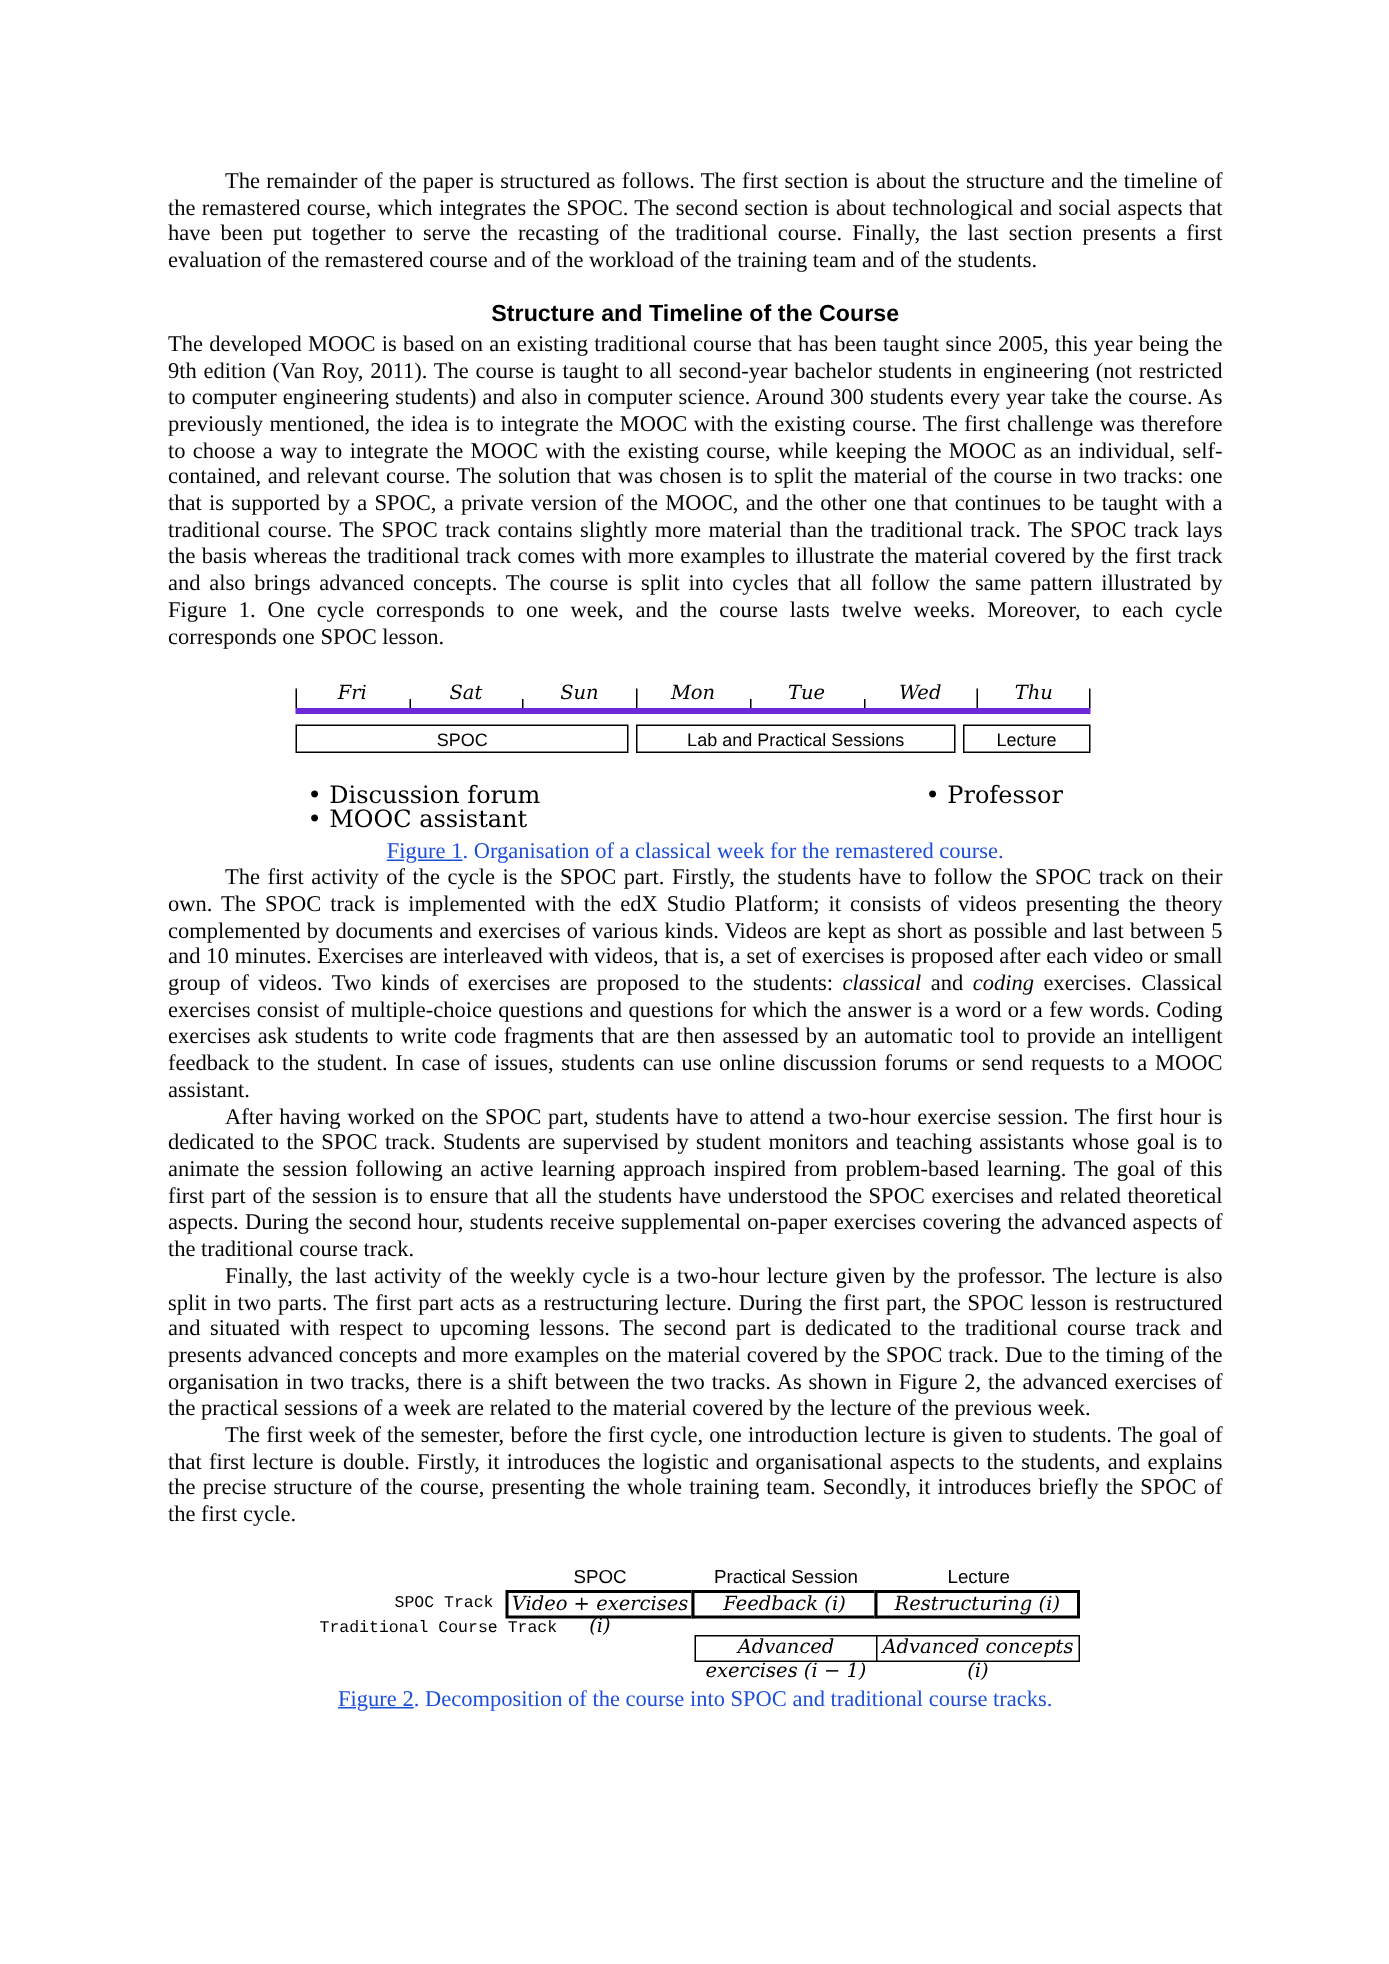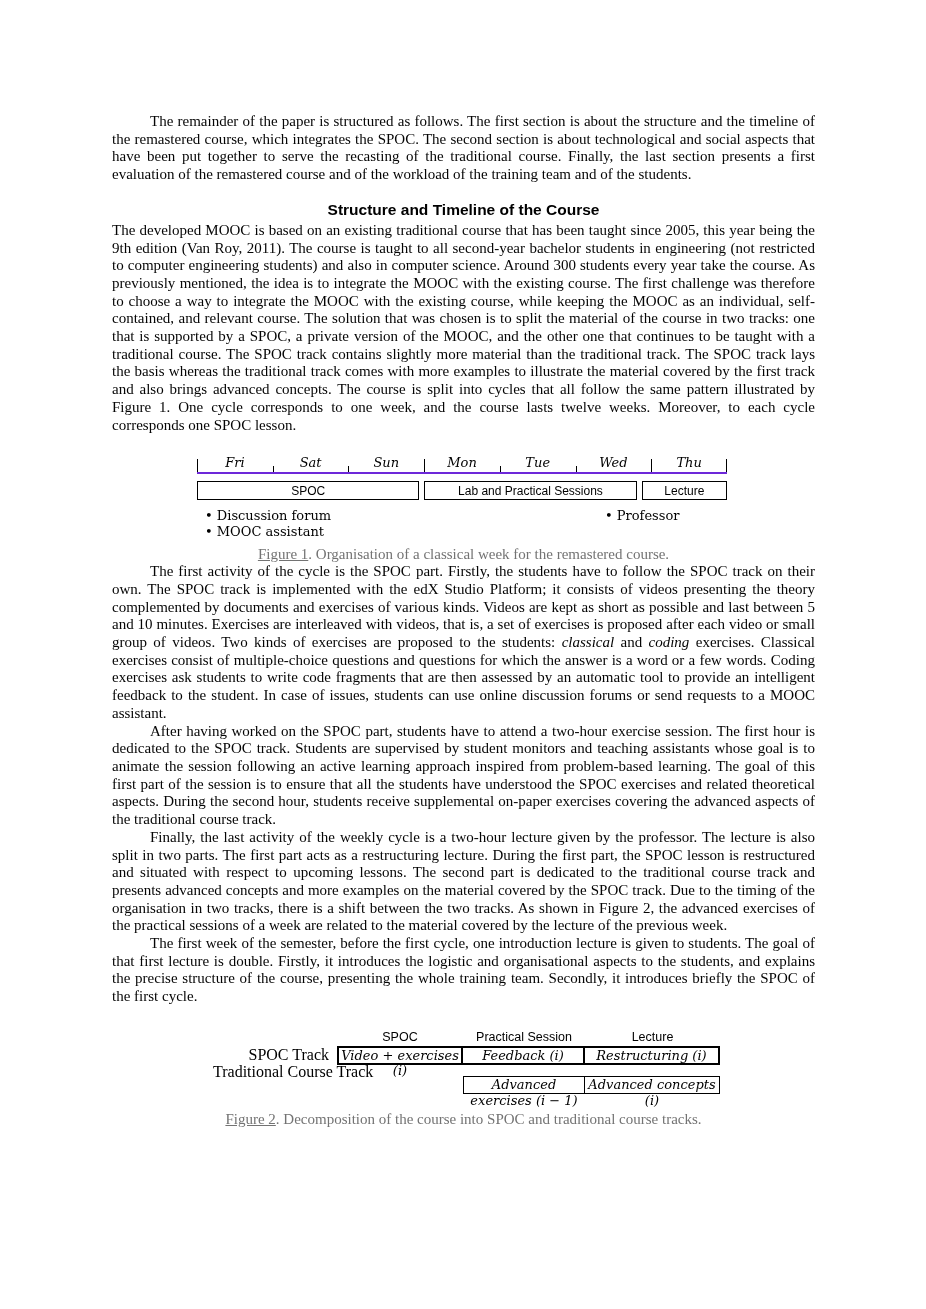--- a/index.html
+++ b/index.html
@@ -39,21 +39,21 @@
 
   
   .fig1 {
     width: 530px;
     margin: 21px 0 0 85px;
   }
   .ruler {
     position: relative;
     display: flex;
     height: 17px;
-    border-bottom: 2px solid #6d28d9;
+    border-bottom: 4px solid #6d28d9;
   }
   .day {
     flex: 1 1 0;
     text-align: center;
     font-style: italic;
     font-size: 13px;
     line-height: 16px;
     font-family: "DejaVu Serif", serif;
   }
   .tick {
@@ -77,37 +77,37 @@
     font-family: "Liberation Sans", sans-serif;
     font-size: 12px;
     box-sizing: border-box;
   }
   .block.b1 { flex: 222 0 0; }
   .block.b2 { flex: 212 0 0; }
   .block.b3 { flex: 84 0 0; }
   .bullets {
     position: relative;
     height: 34px;
-    margin-top: 8px;
+    margin-top: 20px;
     font-family: "DejaVu Serif", serif;
-    font-size: 13px;
+    font-size: 16px;
   }
   .bgroup { position: absolute; top: 0; }
   .bgroup.g1 { left: 8px; }
   .bgroup.g2 { left: 215px; }
-  .bgroup.g3 { left: 408px; }
+  .bgroup.g3 { left: 420px; }
   .bitem { display: block; line-height: 15.5px; }
   .bitem::before { content: "\2022\00a0"; }
 
   p.caption {
     margin: 4px 0 0 0;
     font-size: 15px;
     line-height: 17px;
     text-align: center;
-    color: #737373;
+    color: #1d4ed8;
   }
   .cap-underline { text-decoration: underline; }
   p.caption.cap2 { margin-top: 17px; }
 
   .after-fig1 { margin-top: 17px; }
 
   
   .fig2 {
     margin: 24px 0 0 101px;
     width: 510px;
@@ -117,22 +117,22 @@
     grid-template-columns: 124px 126px 122px 135px;
   }
   .f2head {
     font-family: "Liberation Sans", sans-serif;
     font-size: 12.5px;
     line-height: 14px;
     text-align: center;
     padding-bottom: 2px;
   }
   .f2label {
-    font-family: Liberation Serif, serif;
-    font-size: 16px;
+    font-family: Liberation Mono, monospace;
+    font-size: 11px;
     text-align: right;
     padding-right: 8px;
     line-height: 18px;
     white-space: nowrap;
   }
   .f2cell {
     border: 2px solid #000;
     box-sizing: border-box;
     height: 19px;
     line-height: 15px;

